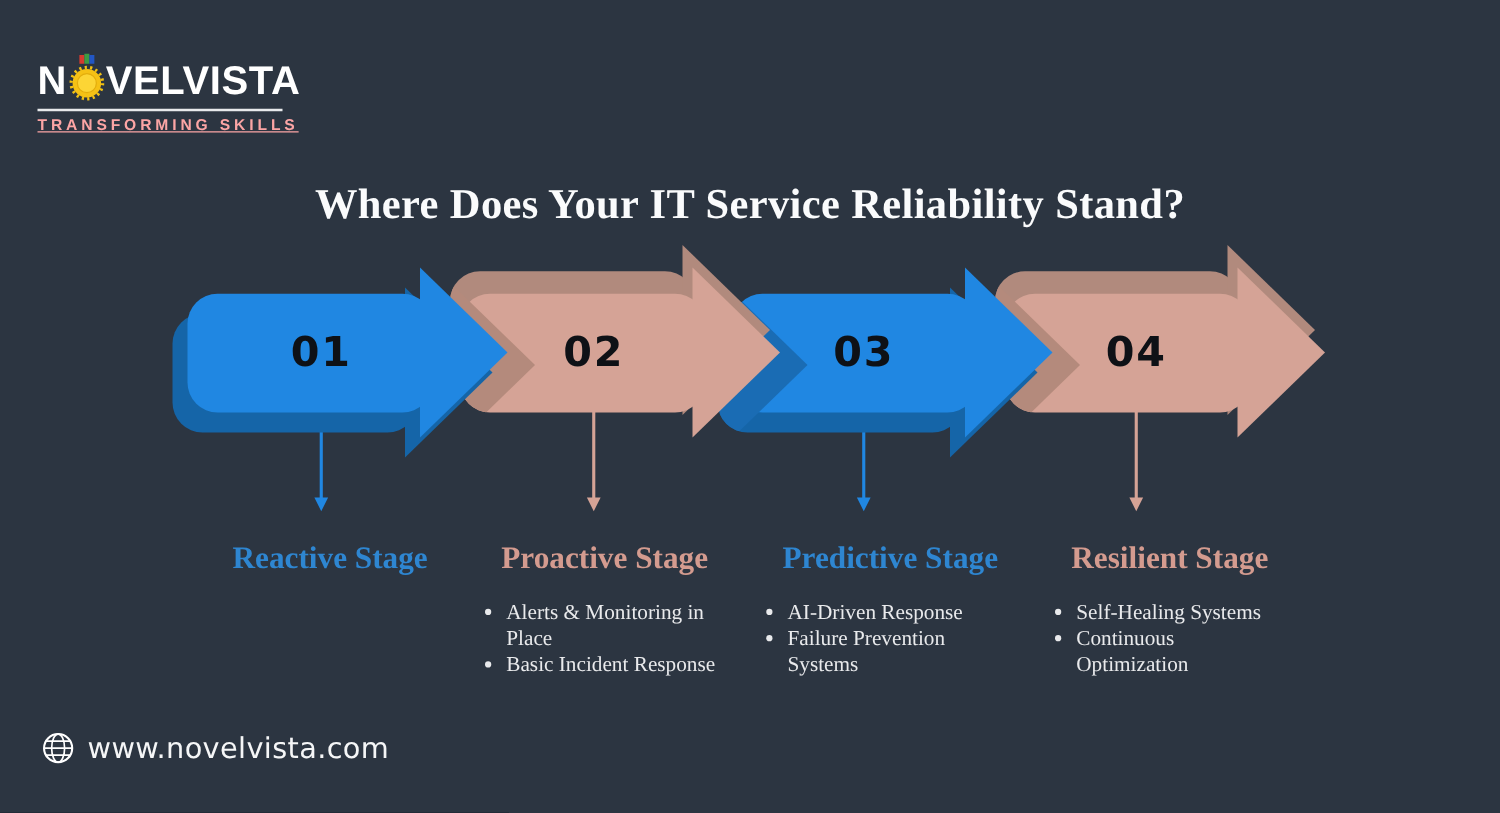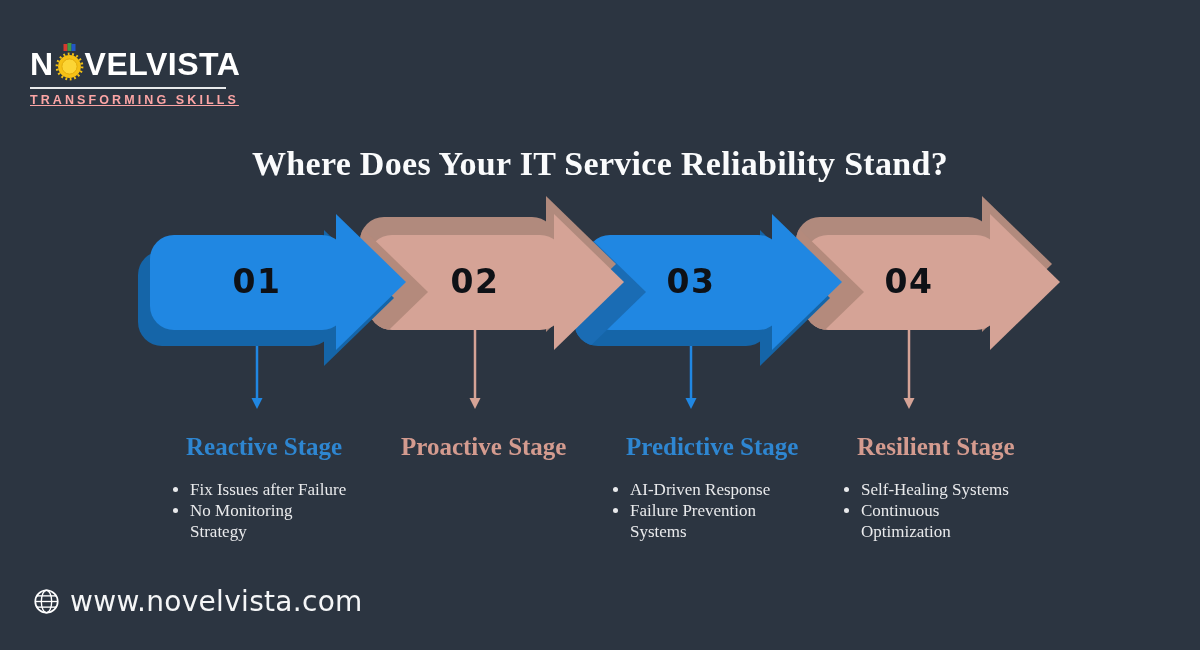--- a/index.html
+++ b/index.html
@@ -29,21 +29,21 @@
   .stage-col{position:absolute;top:433px;}
   .col1{left:170px;width:182px}.col2{left:385px;width:198px}
   .col3{left:610px;width:198px}.col4{left:841px;width:178px}
   .stage-heading{font-size:25px;font-weight:bold;white-space:nowrap;line-height:28px;margin-left:16px;}
   .c-blue{color:#2E86D1}.c-pink{color:#D49B8F}
   .stage-col ul{margin:18px 0 0 0;padding:0;list-style:none;}
   .stage-col li{position:relative;padding-left:20px;color:#E9EAEC;font-size:17px;line-height:21px;}
   .stage-col li::before{content:"";position:absolute;left:3px;top:8px;width:5px;height:5px;border-radius:50%;background:#E9EAEC;}
   
   .footer{position:absolute;left:33px;top:585px;display:flex;align-items:center;gap:10px;}
-  .footer-site{color:#F5F6F7;font-family:"DejaVu Sans",sans-serif;font-size:28px;letter-spacing:.3px;}
+  .footer-site{color:#F5F6F7;font-family:"DejaVu Sans",sans-serif;font-size:23px;letter-spacing:.3px;}
 </style>
 </head>
 <body>
 
 <div class="canvas">
 
   <header class="logo">
     <div class="logo-name">
       <span>N</span>
       <svg class="medal" width="29" height="40" viewBox="0 0 29 40" aria-hidden="true">
@@ -133,28 +133,28 @@
     </g>
   </svg>
 
   <div class="stage-number n1">01</div>
   <div class="stage-number n2">02</div>
   <div class="stage-number n3">03</div>
   <div class="stage-number n4">04</div>
 
   <section class="stage-col col1">
     <div class="stage-heading c-blue">Reactive Stage</div>
-    <ul>
-      <li>Fix Issues after Failure</li>
-      <li>No Monitoring Strategy</li>
-    </ul>
   </section>
 
   <section class="stage-col col2">
     <div class="stage-heading c-pink">Proactive Stage</div>
+    <ul>
+      <li>Alerts &amp; Monitoring in Place</li>
+      <li>Basic Incident Response</li>
+    </ul>
   </section>
 
   <section class="stage-col col3">
     <div class="stage-heading c-blue">Predictive Stage</div>
     <ul>
       <li>AI-Driven Response</li>
       <li>Failure Prevention Systems</li>
     </ul>
   </section>
 

